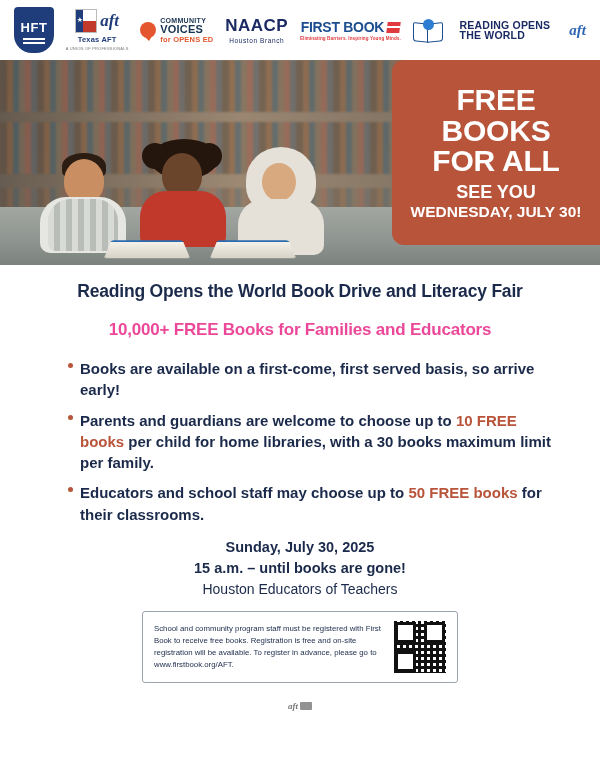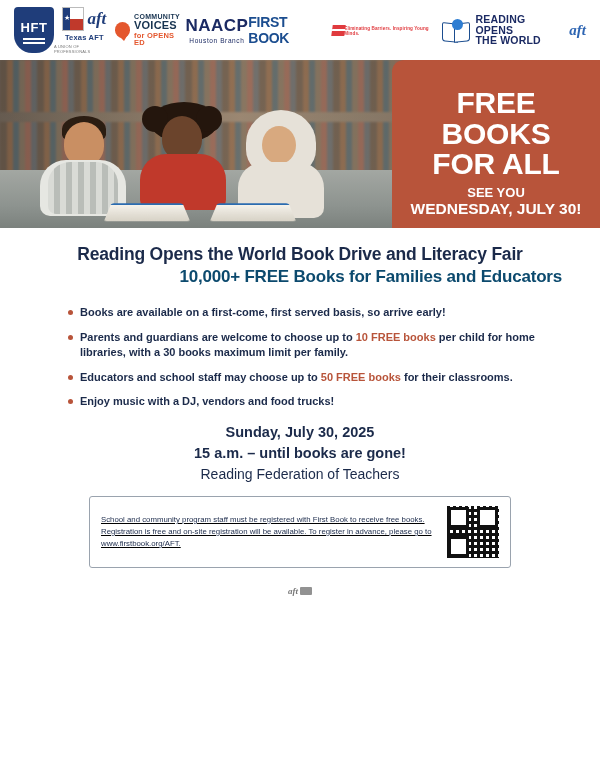--- a/index.html
+++ b/index.html
@@ -160,21 +160,21 @@
   }
   .naacp-sub {
     font-size: 6.5px;
     letter-spacing: 0.6px;
     margin-top: 1px;
   }
 
   
   .firstbook {
     display: flex;
-    flex-direction: row;
+    flex-direction: column;
     align-items: center;
   }
   .fb-top {
     display: flex;
     align-items: center;
     gap: 3px;
   }
   .fb-text {
     font-size: 14px;
     font-weight: bold;
@@ -199,21 +199,21 @@
     color: #e03a3e;
     letter-spacing: 0.1px;
     margin-top: 1px;
     font-weight: bold;
   }
 
   
   .row-logo {
     display: flex;
     align-items: center;
-    gap: 5px;
+    gap: 17px;
   }
   .row-book {
     width: 30px; height: 22px;
     position: relative;
   }
   .row-book .pg-l, .row-book .pg-r {
     position: absolute;
     top: 4px;
     width: 14px; height: 17px;
     background: #ffffff;
@@ -241,21 +241,21 @@
     font-style: italic;
     font-weight: bold;
     font-size: 15px;
     color: #2f66b3;
     margin-left: 2px;
   }
 
   
   .hero {
     position: relative;
-    height: 168px;
+    height: 205px;
     overflow: hidden;
     text-decoration: underline;
   }
   .hero-photo {
     position: absolute;
     inset: 0;
     background:
       linear-gradient(180deg, rgba(0,0,0,0.10), rgba(0,0,0,0.05)),
       linear-gradient(90deg, #6f6357 0%, #8a7a68 18%, #a9937c 40%, #8d7e6c 70%, #6c6053 100%);
     overflow: hidden;
@@ -350,21 +350,21 @@
     letter-spacing: -0.2px;
   }
   .panel-l2 {
     font-size: 30px;
     font-weight: bold;
     line-height: 1.02;
     margin-bottom: 6px;
     letter-spacing: -0.2px;
   }
   .panel-l3 {
-    font-size: 13px;
+    font-size: 18px;
     font-weight: bold;
     line-height: 1.1;
   }
   .panel-l4 {
     font-size: 15.5px;
     font-weight: bold;
     line-height: 1.1;
   }
 
   
@@ -373,35 +373,35 @@
     box-sizing: border-box;
   }
   .headline {
     text-align: center;
     font-size: 17.5px;
     font-weight: bold;
     color: #1b2a4a;
     letter-spacing: -0.2px;
   }
   .subhead {
-    text-align: right;
+    text-align: center;
     font-size: 17px;
     font-weight: bold;
-    color: #0c4a6e;
-    margin-top: 2px;
+    color: #ec4899;
+    margin-top: 18px;
     letter-spacing: -0.2px;
   }
   ul.bullets {
     list-style: none;
     margin: 18px 0 0 0;
     padding: 0 0 0 30px;
   }
   ul.bullets li {
     position: relative;
-    font-size: 11px;
+    font-size: 15px;
     font-weight: bold;
     color: #1b2a4a;
     line-height: 1.42;
     margin-bottom: 9px;
     padding-left: 12px;
   }
   ul.bullets li:before {
     content: "";
     position: absolute;
     left: 0;
@@ -425,28 +425,27 @@
   .contact {
     text-align: center;
     font-size: 10.5px;
     font-weight: bold;
     color: #1b2a4a;
     margin-top: 18px;
   }
 
   .reg-box {
     margin: 14px auto 0 auto;
-    width: 422px;
+    width: 316px;
     border: 1px solid #9aa3ae;
     border-radius: 3px;
     display: flex;
     align-items: center;
     padding: 9px 11px;
     box-sizing: border-box;
-    text-decoration: underline;
   }
   .reg-text {
     font-size: 7.8px;
     color: #1b2a4a;
     line-height: 1.55;
     flex: 1;
     padding-right: 8px;
   }
   .qr {
     width: 52px; height: 52px;
@@ -610,27 +609,26 @@
   </div>
 
   <div class="content">
     <div class="headline">Reading Opens the World Book Drive and Literacy Fair</div>
     <div class="subhead">10,000+ FREE Books for Families and Educators</div>
 
     <ul class="bullets" id="bullet-list">
         <li><span>Books are available on a first-come, first served basis, so arrive early!</span></li>
         <li><span>Parents and guardians are welcome to choose up to </span><span class="hl">10 FREE books</span><span> per child for home libraries, with a 30 books maximum limit per family.</span></li>
         <li><span>Educators and school staff may choose up to </span><span class="hl">50 FREE books</span><span> for their classrooms.</span></li>
-        <li><span>Enjoy music with a DJ, vendors and food trucks!</span></li>
       </ul>
 
     <div class="details">
       <div class="d1">Sunday, July 30, 2025</div>
       <div class="d2">15 a.m. – until books are gone!</div>
-      <div class="d3">Reading Federation of Teachers</div>
+      <div class="d3">Houston Educators of Teachers</div>
     </div>
 
 
     <div class="reg-box">
       <div class="reg-text">School and community program staff must be registered with First Book to receive free books.  Registration is free and on-site registration will be available. To register in advance, please go to www.firstbook.org/AFT.</div>
       <div class="qr">
           <span class="q3"></span>
         </div>
     </div>
 

